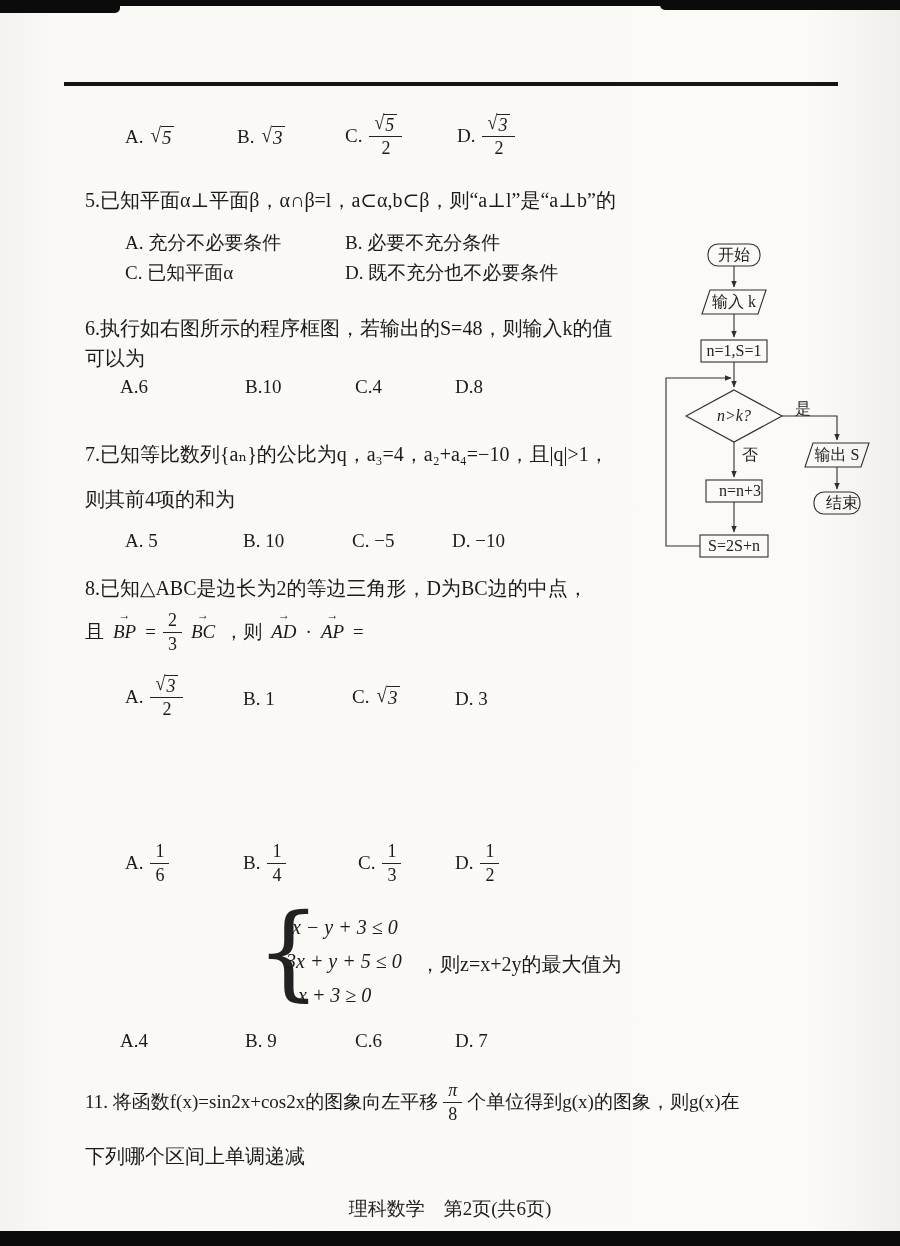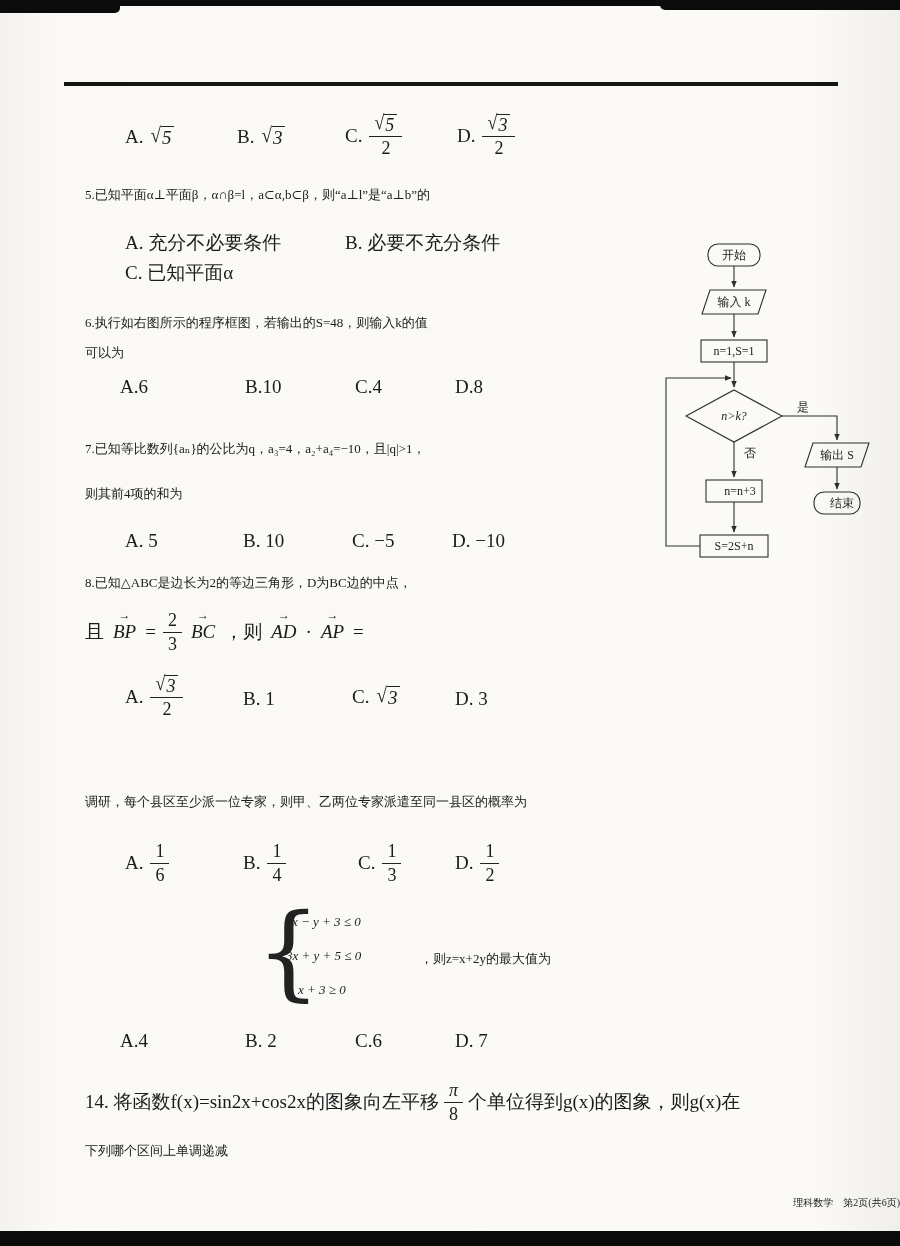--- a/index.html
+++ b/index.html
@@ -7,44 +7,44 @@
     position:relative;width:900px;height:1246px;margin:0 auto;
     background:linear-gradient(90deg,#f3f2ee 0%,#faf9f6 6%,#fbfaf7 90%,#f0efec 100%);
     font-family:"Liberation Serif","DejaVu Serif",serif;
     color:#1b1b1b;overflow:hidden;
   }
   .topbar{position:absolute;left:0;top:0;width:100%;height:6px;background:#0b0b0b;}
   .top-blob-left{position:absolute;left:0;top:0;width:120px;height:13px;background:#0b0b0b;border-radius:0 0 5px 0;}
   .top-blob-right{position:absolute;right:0;top:0;width:240px;height:10px;background:#0b0b0b;border-radius:0 0 0 5px;}
   .rule{position:absolute;left:64px;top:82px;width:774px;height:4px;background:#141414;}
   .bottombar{position:absolute;left:0;top:1231px;width:100%;height:15px;background:#0b0b0b;}
-  .footer{position:absolute;left:0;top:1196px;width:100%;text-align:right;font-size:10px;color:#222;}
-
-  .block{position:absolute;white-space:nowrap;font-size:13px;line-height:1.45;}
+  .footer{position:absolute;left:0;top:1196px;width:100%;text-align:center;font-size:19px;color:#222;}
+
+  .block{position:absolute;white-space:nowrap;font-size:20px;line-height:1.45;}
   .abs{position:absolute;display:inline-flex;align-items:center;gap:7px;font-size:19px;white-space:nowrap;}
   .mi{font-style:italic;}
 
   .frac{display:inline-flex;flex-direction:column;align-items:center;font-size:18px;line-height:1.15;}
   .frac .num{border-bottom:1.4px solid #222;padding:0 5px 1px;}
   .frac .den{padding-top:1px;}
 
   .sqrt{display:inline-flex;align-items:flex-start;line-height:1.05;}
   .sqrt-sym{display:inline-block;transform:scaleY(1.12);transform-origin:70% 100%;}
   .sqrt-body{border-top:1.4px solid #222;padding:1px 3px 0 1px;}
 
   .vec{position:relative;display:inline-block;font-style:italic;padding:0 2px;}
   .vec::after{content:"→";position:absolute;left:0;right:0;top:-13px;font-size:12px;
     text-align:center;font-style:normal;letter-spacing:0;}
 
   .brace{position:absolute;font-size:102px;line-height:100px;font-weight:300;color:#222;
     font-family:"DejaVu Serif",serif;}
 
   .flowchart{position:absolute;left:652px;top:238px;width:240px;height:332px;}
   .fc-svg{position:absolute;left:0;top:0;}
-  .fc-label{position:absolute;font-size:12px;text-align:center;color:#222;white-space:nowrap;}
+  .fc-label{position:absolute;font-size:16px;text-align:center;color:#222;white-space:nowrap;}
 </style>
 </head>
 <body>
 
 <div class="page">
 
   <div class="topbar"></div>
   <div class="top-blob-left"></div>
   <div class="top-blob-right"></div>
   <div class="rule"></div>
@@ -81,20 +81,21 @@
             <span class="sqrt-body mi">3</span>
           </span></span>
       <span class="den">2</span>
     </span>
   </span>
 
   <div class="block" style="left:85px;top:186px">5.已知平面α⊥平面β，α∩β=l，a⊂α,b⊂β，则“a⊥l”是“a⊥b”的</div>
   <span class="abs" style="left:125px;top:230px">A. 充分不必要条件</span>
   <span class="abs" style="left:345px;top:230px">B. 必要不充分条件</span>
   <span class="abs" style="left:125px;top:260px">C. 已知平面α</span>
+  <span class="abs" style="left:345px;top:260px">D. 既不充分也不必要条件</span>
 
   <div class="block" style="left:85px;top:314px">6.执行如右图所示的程序框图，若输出的S=48，则输入k的值</div>
   <div class="block" style="left:85px;top:344px">可以为</div>
   <span class="abs" style="left:120px;top:376px">A.6</span>
   <span class="abs" style="left:245px;top:376px">B.10</span>
   <span class="abs" style="left:355px;top:376px">C.4</span>
   <span class="abs" style="left:455px;top:376px">D.8</span>
 
   <div class="block" style="left:85px;top:440px">7.已知等比数列{aₙ}的公比为q，a₃=4，a₂+a₄=−10，且|q|&gt;1，</div>
   <div class="block" style="left:85px;top:485px">则其前4项的和为</div>
@@ -132,21 +133,20 @@
   <span class="abs" style="left:243px;top:688px">B. 1</span>
   <span class="abs" style="left:352px;top:686px">
     <span>C.</span>
     <span class="sqrt">
         <span class="sqrt-sym">√</span>
         <span class="sqrt-body mi">3</span>
       </span>
   </span>
   <span class="abs" style="left:455px;top:688px">D. 3</span>
 
-  <div class="block" style="left:85px;top:793px">调研，每个县区至少派一位专家，则甲、乙两位专家派遣至同一县区的概率为</div>
   <span class="abs" style="left:125px;top:841px">
     <span>A.</span>
     <span class="frac">
         <span class="num">1</span>
         <span class="den">6</span>
       </span>
   </span>
   <span class="abs" style="left:243px;top:841px">
     <span>B.</span>
     <span class="frac">
@@ -168,26 +168,26 @@
         <span class="den">2</span>
       </span>
   </span>
 
   <div class="brace" style="left:256px;top:902px">{</div>
   <div class="block mi" style="left:292px;top:913px">x − y + 3 ≤ 0</div>
   <div class="block mi" style="left:286px;top:947px">3x + y + 5 ≤ 0</div>
   <div class="block mi" style="left:298px;top:981px">x + 3 ≥ 0</div>
   <div class="block" style="left:420px;top:950px">，则z=x+2y的最大值为</div>
   <span class="abs" style="left:120px;top:1030px">A.4</span>
-  <span class="abs" style="left:245px;top:1030px">B. 2</span>
+  <span class="abs" style="left:245px;top:1030px">B. 9</span>
   <span class="abs" style="left:355px;top:1030px">C.6</span>
   <span class="abs" style="left:455px;top:1030px">D. 7</span>
 
   <div class="abs" style="left:85px;top:1078px;height:48px;gap:5px">
-    <span>14. 将函数f(x)=sin2x+cos2x的图象向左平移</span>
+    <span>11. 将函数f(x)=sin2x+cos2x的图象向左平移</span>
     <span class="frac">
       <span class="num mi">π</span>
       <span class="den">8</span>
     </span>
     <span>个单位得到g(x)的图象，则g(x)在</span>
   </div>
   <div class="block" style="left:85px;top:1142px">下列哪个区间上单调递减</div>
 
   <div class="flowchart">
     <svg class="fc-svg" width="240" height="332" viewBox="0 0 240 332">

